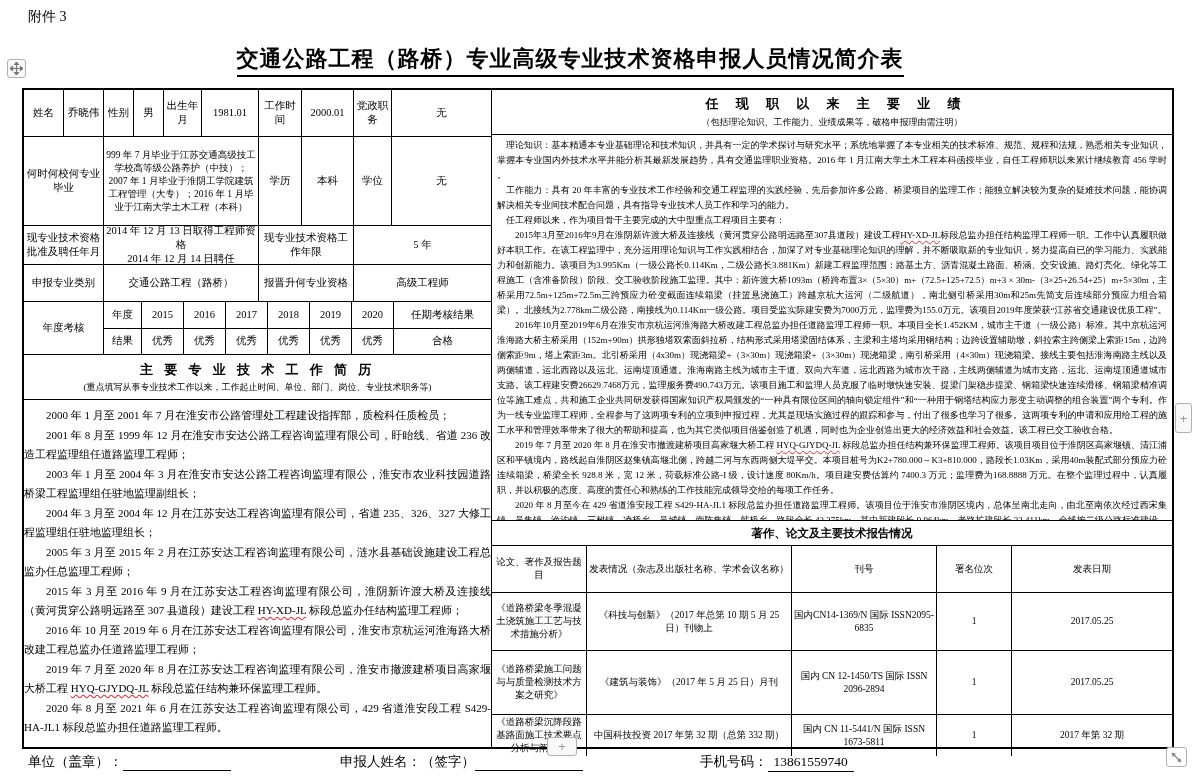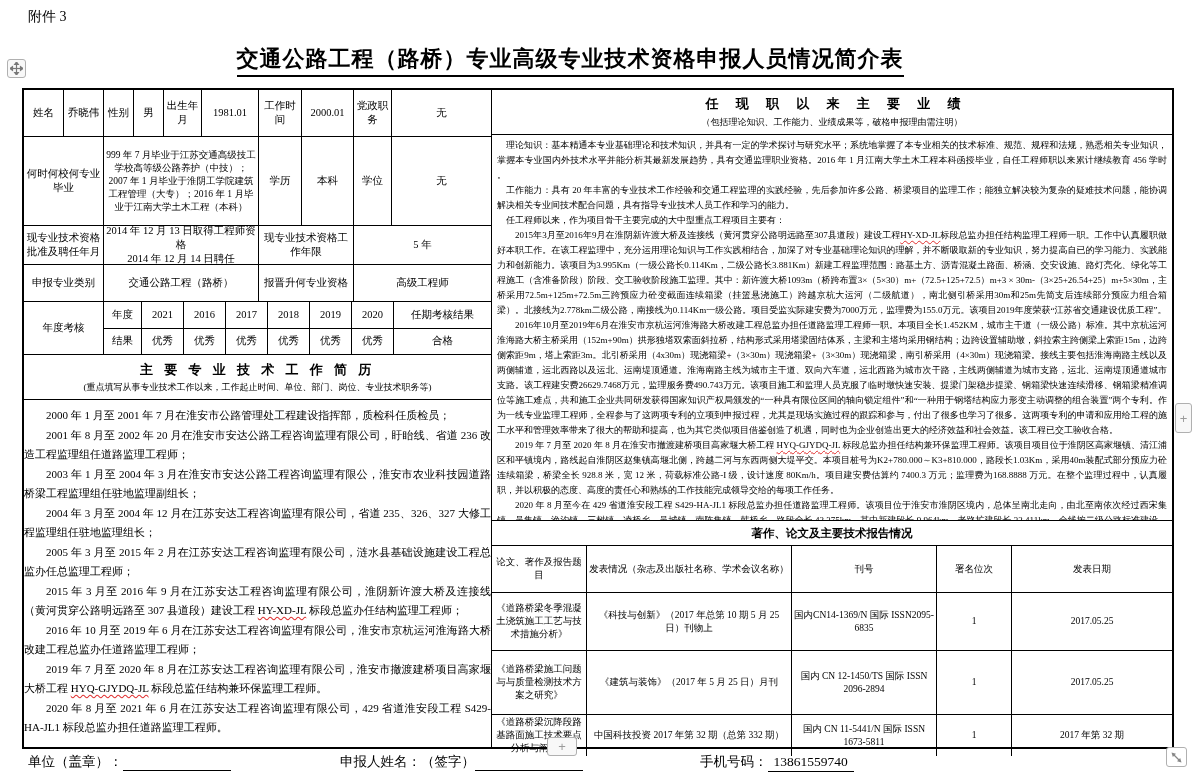--- a/index.html
+++ b/index.html
@@ -139,21 +139,21 @@
       <div class="cell f10" style="width:155px">交通公路工程（路桥）</div>
       <div class="cell f10" style="width:95px">报晋升何专业资格</div>
       <div class="cell f10 grow nb">高级工程师</div>
     </div>
 
     <div class="row r-annual">
       <div class="cell f10" style="width:80px">年度考核</div>
       <div class="grow stack">
         <div class="subrow topline">
           <div class="cell f10" style="width:38px">年度</div>
-          <div class="cell f10" style="width:42px">2021</div>
+          <div class="cell f10" style="width:42px">2015</div>
           <div class="cell f10" style="width:42px">2016</div>
           <div class="cell f10" style="width:42px">2017</div>
           <div class="cell f10" style="width:42px">2018</div>
           <div class="cell f10" style="width:42px">2019</div>
           <div class="cell f10" style="width:42px">2020</div>
           <div class="cell f10 grow nb">任期考核结果</div>
         </div>
         <div class="subrow">
           <div class="cell f10" style="width:38px">结果</div>
           <div class="cell f10" style="width:42px">优秀</div>
@@ -167,21 +167,21 @@
       </div>
     </div>
 
     <div class="row r-histhead">
       <div class="hist-title">主 要 专 业 技 术 工 作 简 历</div>
       <div class="hist-sub">(重点填写从事专业技术工作以来，工作起止时间、单位、部门、岗位、专业技术职务等)</div>
     </div>
 
     <div class="r-hist">
       <p class="para can-wavy">2000 年 1 月至 2001 年 7 月在淮安市公路管理处工程建设指挥部，质检科任质检员；</p>
-      <p class="para can-wavy">2001 年 8 月至 2002 年 20 月在淮安市安达公路工程咨询监理有限公司，盱眙线、省道 236 改造工程监理组任道路监理工程师；</p>
+      <p class="para can-wavy">2001 年 8 月至 1999 年 12 月在淮安市安达公路工程咨询监理有限公司，盱眙线、省道 236 改造工程监理组任道路监理工程师；</p>
       <p class="para can-wavy">2003 年 1 月至 2004 年 3 月在淮安市安达公路工程咨询监理有限公，淮安市农业科技园道路桥梁工程监理组任驻地监理副组长；</p>
       <p class="para can-wavy">2004 年 3 月至 2004 年 12 月在江苏安达工程咨询监理有限公司，省道 235、326、327 大修工程监理组任驻地监理组长；</p>
       <p class="para can-wavy">2005 年 3 月至 2015 年 2 月在江苏安达工程咨询监理有限公司，涟水县基础设施建设工程总监办任总监理工程师；</p>
       <p class="para can-wavy">2015 年 3 月至 2016 年 9 月在江苏安达工程咨询监理有限公司，淮阴新许渡大桥及连接线（黄河贯穿公路明远路至 307 县道段）建设工程 <span class="wavy">HY-XD-JL</span> 标段总监办任结构监理工程师；</p>
       <p class="para can-wavy">2016 年 10 月至 2019 年 6 月在江苏安达工程咨询监理有限公司，淮安市京杭运河淮海路大桥改建工程总监办任道路监理工程师；</p>
       <p class="para can-wavy">2019 年 7 月至 2020 年 8 月在江苏安达工程咨询监理有限公司，淮安市撤渡建桥项目高家堰大桥工程 <span class="wavy">HYQ-GJYDQ-JL</span> 标段总监任结构兼环保监理工程师。</p>
       <p class="para can-wavy">2020 年 8 月至 2021 年 6 月在江苏安达工程咨询监理有限公司，429 省道淮安段工程 S429-HA-JL1 标段总监办担任道路监理工程师。</p>
     </div>
   </div>
 

